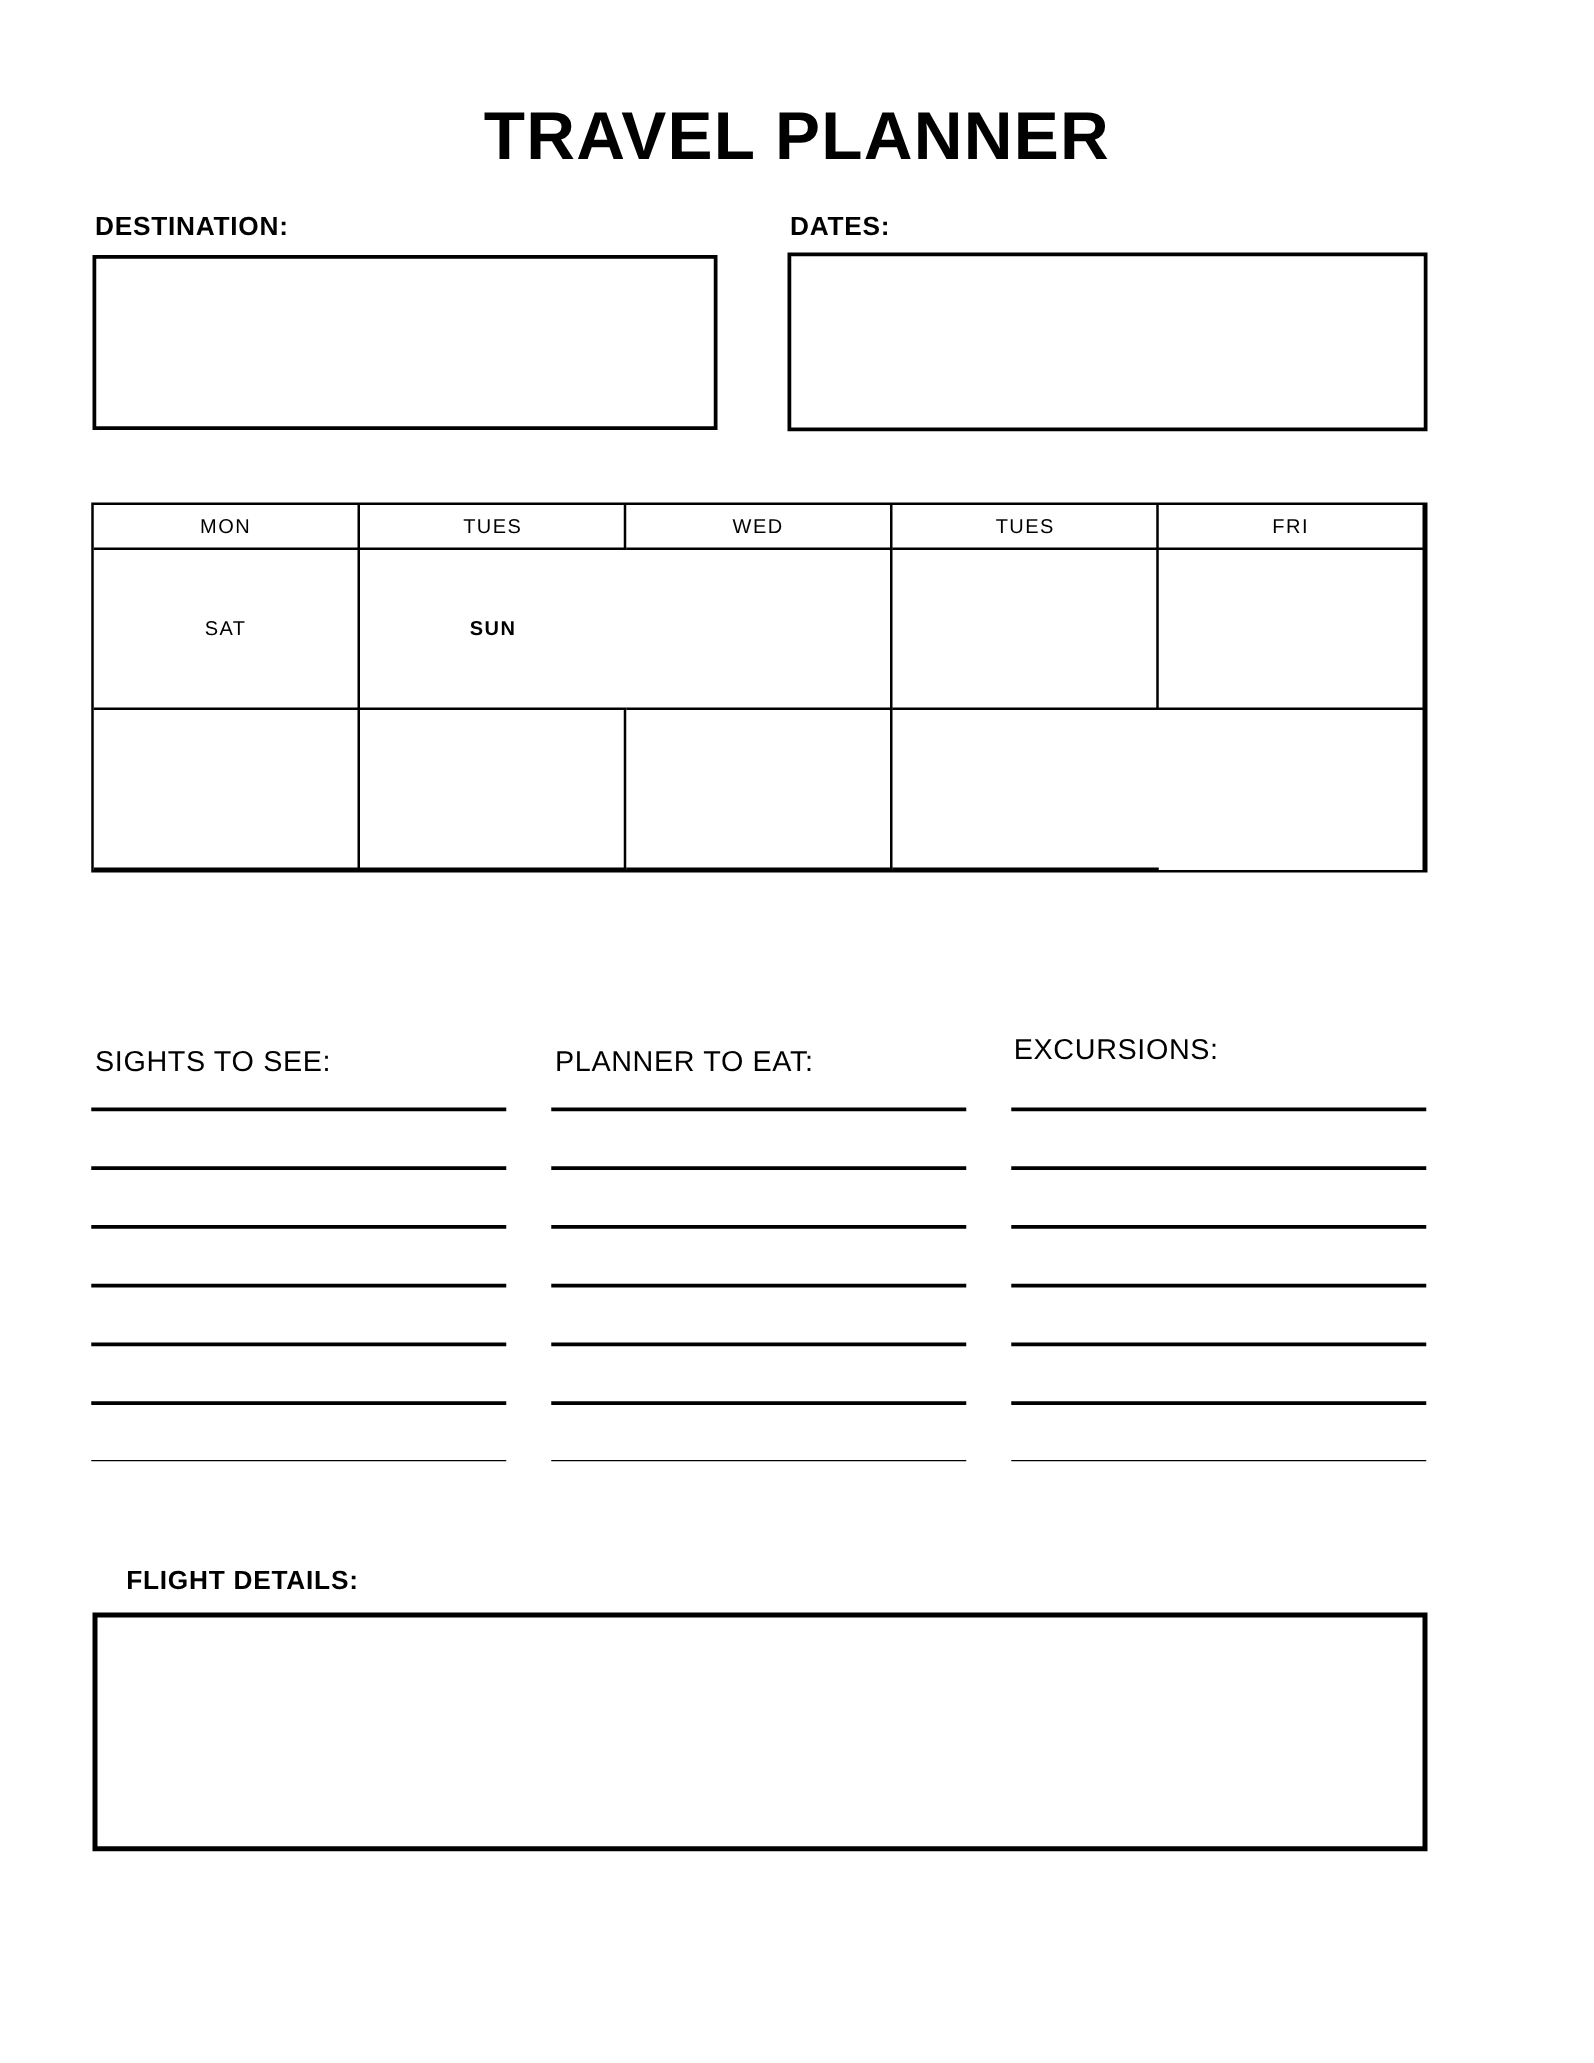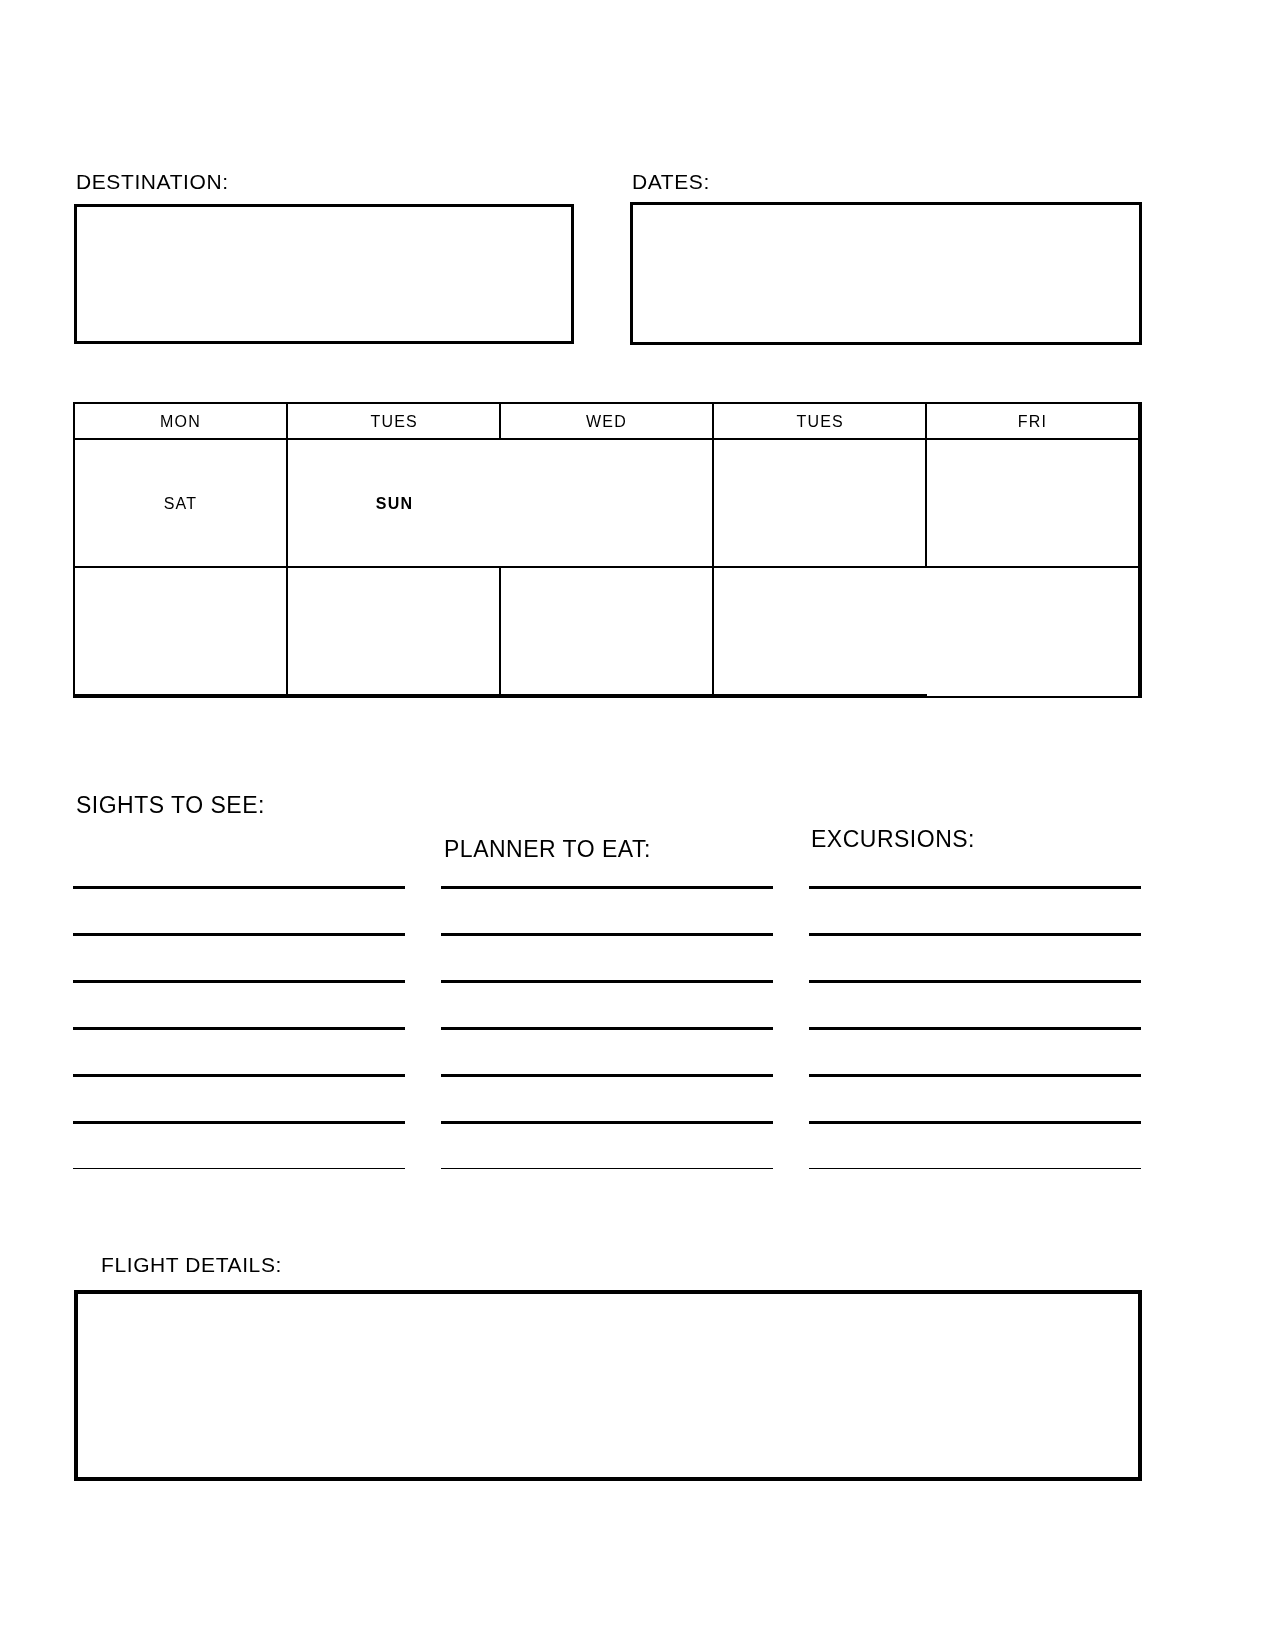--- a/index.html
+++ b/index.html
@@ -32,20 +32,21 @@
     font-size: 54px;
     font-weight: bold;
     letter-spacing: 1px;
   }
 
   
   .field-label {
     position: absolute;
     font-size: 21px;
     letter-spacing: 0.6px;
+    font-weight: bold;
   }
 
   
   .box {
     position: absolute;
     border: 3px solid #000;
     background: #fff;
     box-sizing: border-box;
   }
 
@@ -123,20 +124,21 @@
     text-align: center;
     font-size: 17px;
     letter-spacing: 0.8px;
   }
 </style>
 </head>
 <body>
 
 <div class="page">
 
+  <div class="title">TRAVEL PLANNER</div>
 
   <div class="field-label" style="left:76px; top:170px;">DESTINATION:</div>
   <div class="box" id="destination-box"></div>
 
   <div class="field-label" style="left:632px; top:170px;">DATES:</div>
   <div class="box" id="dates-box"></div>
 
   <div class="calendar">
     <div class="cal-head">
         <span class="wrap">MON</span>
@@ -170,21 +172,21 @@
 
     <div class="cal-cell bottom"></div>
     <div class="cal-cell bottom"></div>
     <div class="cal-cell bottom"></div>
     <div class="cal-cell bottom"></div>
     <div class="cal-cell bottom"></div>
     <div class="cal-cell bottom"></div>
     <div class="cal-cell bottom last"></div>
   </div>
 
-  <div class="list-heading" style="left:76px; top:792px;">SIGHTS TO SEE:</div>
+  <div class="list-heading" style="left:76px; top:836px;">SIGHTS TO SEE:</div>
   <div class="list-col" style="left:73px; top:886px;">
     <div class="rule"></div>
     <div class="rule"></div>
     <div class="rule"></div>
     <div class="rule"></div>
     <div class="rule"></div>
     <div class="rule"></div>
     <div class="rule thin"></div>
   </div>
 

